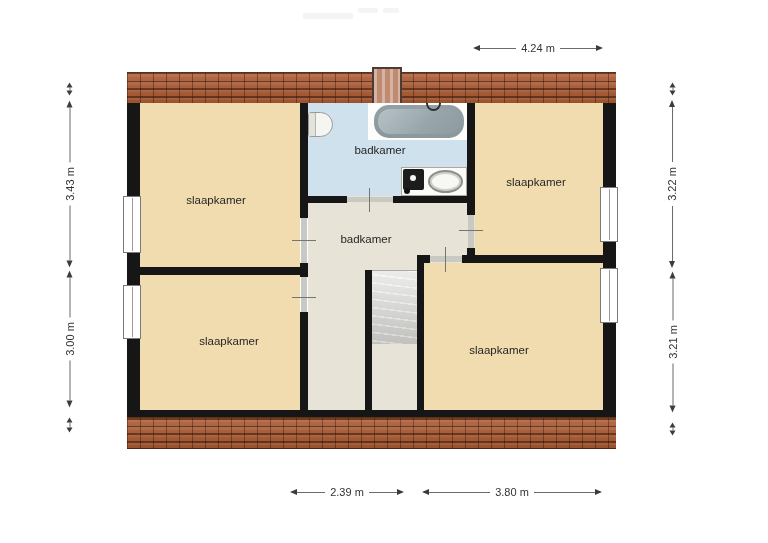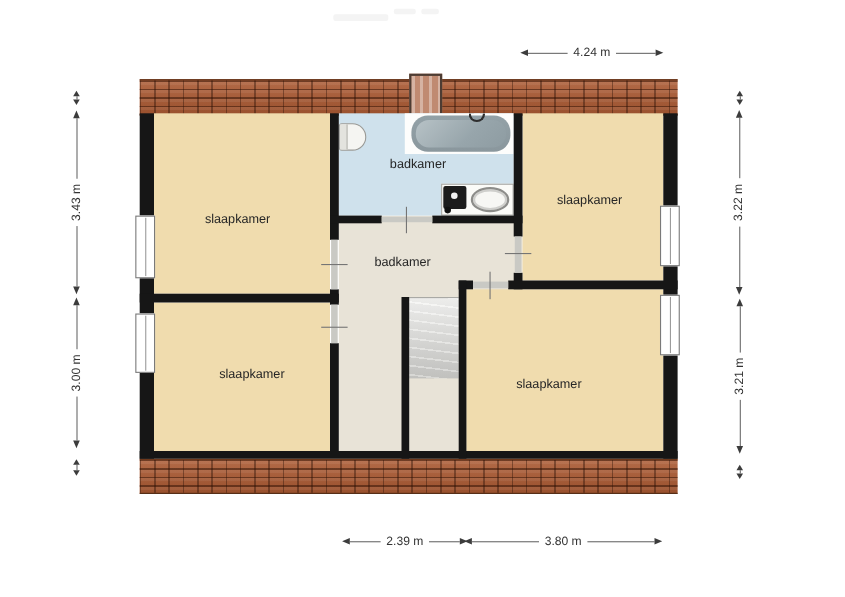--- a/index.html
+++ b/index.html
@@ -154,21 +154,21 @@
   <div class="room-label" style="left:366px;top:239px;">badkamer</div>
 
   <div class="dim h" style="left:473px;top:41px;width:130px;">
     <span class="ah l"></span>
     <span class="dl"></span>
     <span class="dt">4.24 m</span>
     <span class="dl"></span>
     <span class="ah r"></span>
   </div>
 
-  <div class="dim h" style="left:311px;top:485px;width:114px;">
+  <div class="dim h" style="left:290px;top:485px;width:114px;">
     <span class="ah l"></span>
     <span class="dl"></span>
     <span class="dt">2.39 m</span>
     <span class="dl"></span>
     <span class="ah r"></span>
   </div>
   <div class="dim h" style="left:422px;top:485px;width:180px;justify-content:space-between;">
     <span class="ah l"></span>
     <span class="dl"></span>
     <span class="dt">3.80 m</span>

